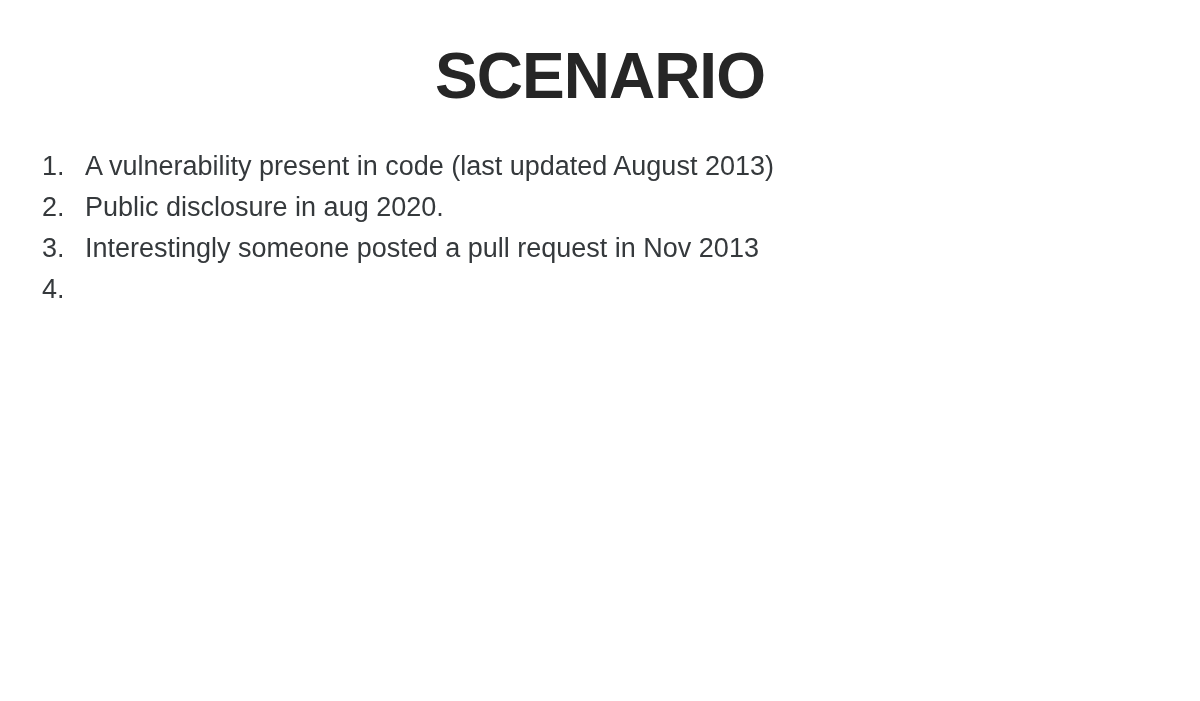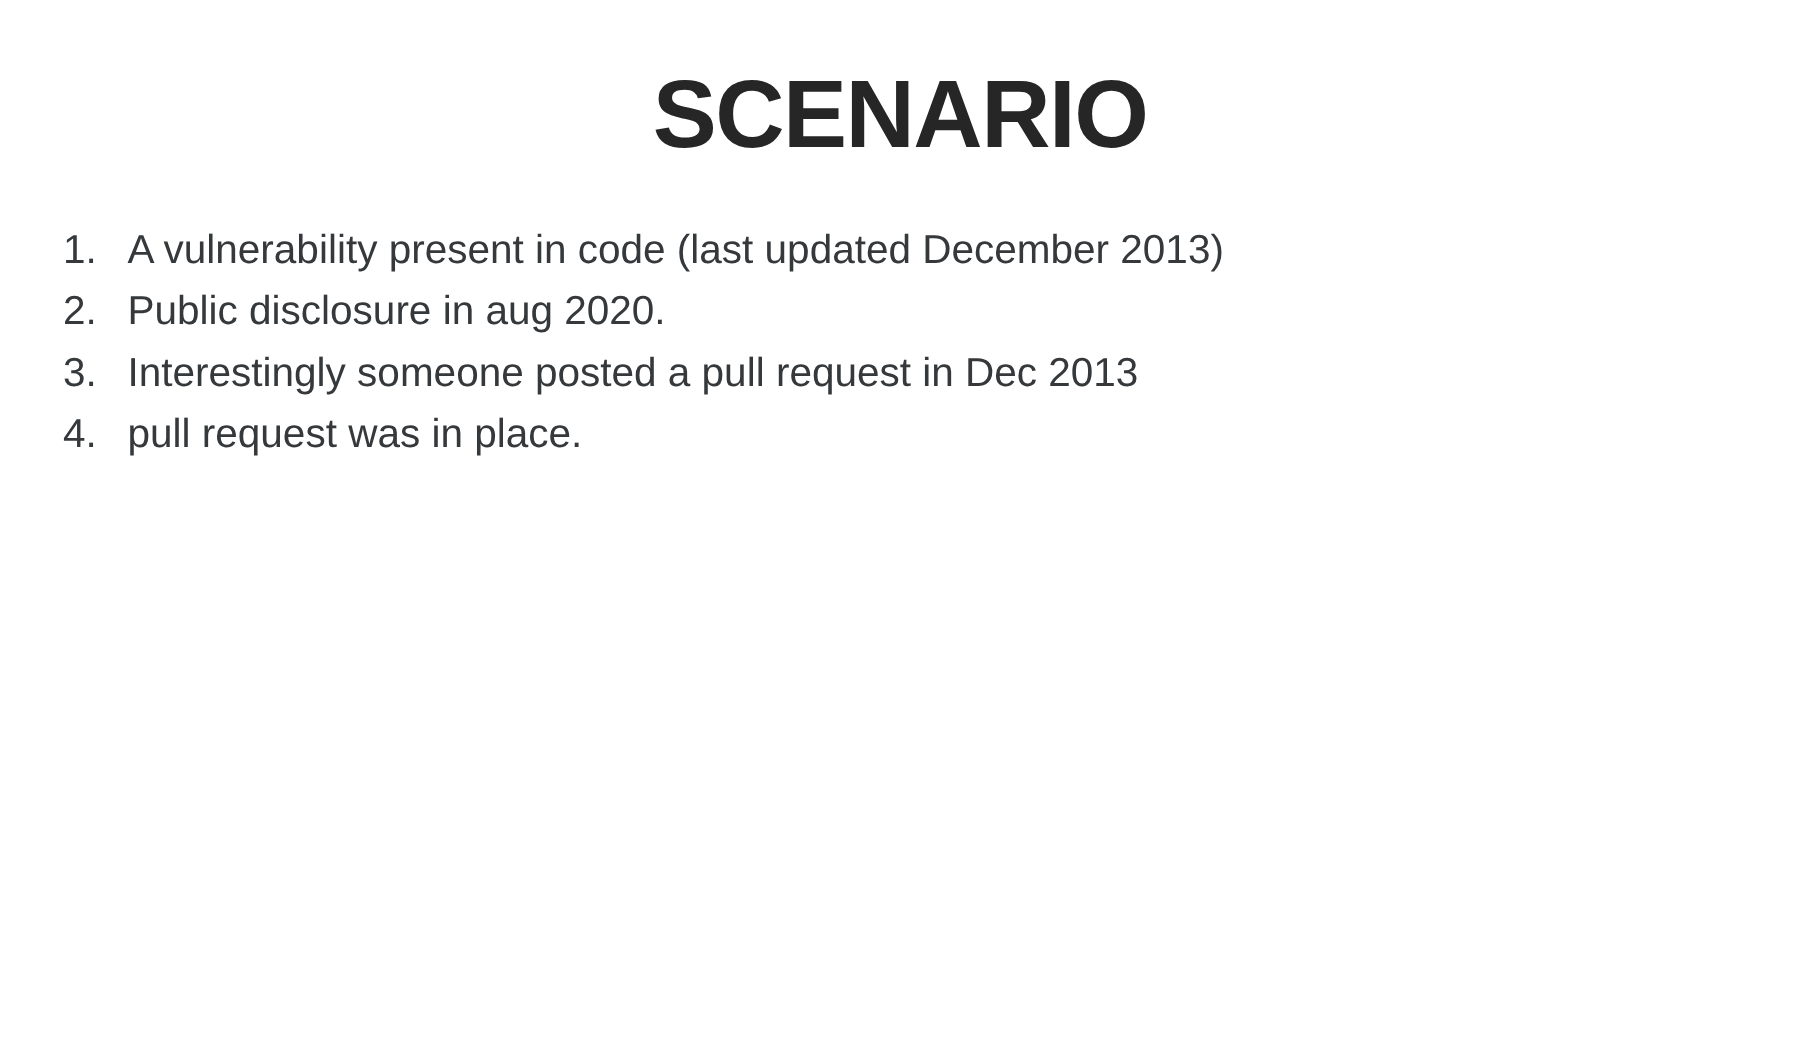--- a/index.html
+++ b/index.html
@@ -60,40 +60,39 @@
 
 <div class="slide">
 
   <h1 class="slide-title">SCENARIO</h1>
 
   <ol class="scenario-list">
 
     <li>
       <span class="item-number">1.</span>
       <div class="item-text">
-        <div class="item-line">A vulnerability present in code (last updated December 2013)</div>
+        <div class="item-line">A vulnerability present in code (last updated August 2013)</div>
       </div>
     </li>
 
     <li>
       <span class="item-number">2.</span>
       <div class="item-text">
         <div class="item-line">Public disclosure in aug 2020.</div>
       </div>
     </li>
 
     <li>
       <span class="item-number">3.</span>
       <div class="item-text">
-        <div class="item-line">Interestingly someone posted a pull request in Dec 2013</div>
+        <div class="item-line">Interestingly someone posted a pull request in Nov 2013</div>
       </div>
     </li>
 
     <li>
       <span class="item-number">4.</span>
       <div class="item-text">
-        <div class="item-line">pull request was in place.</div>
       </div>
     </li>
 
   </ol>
 
 </div>
 
 </body></html>

